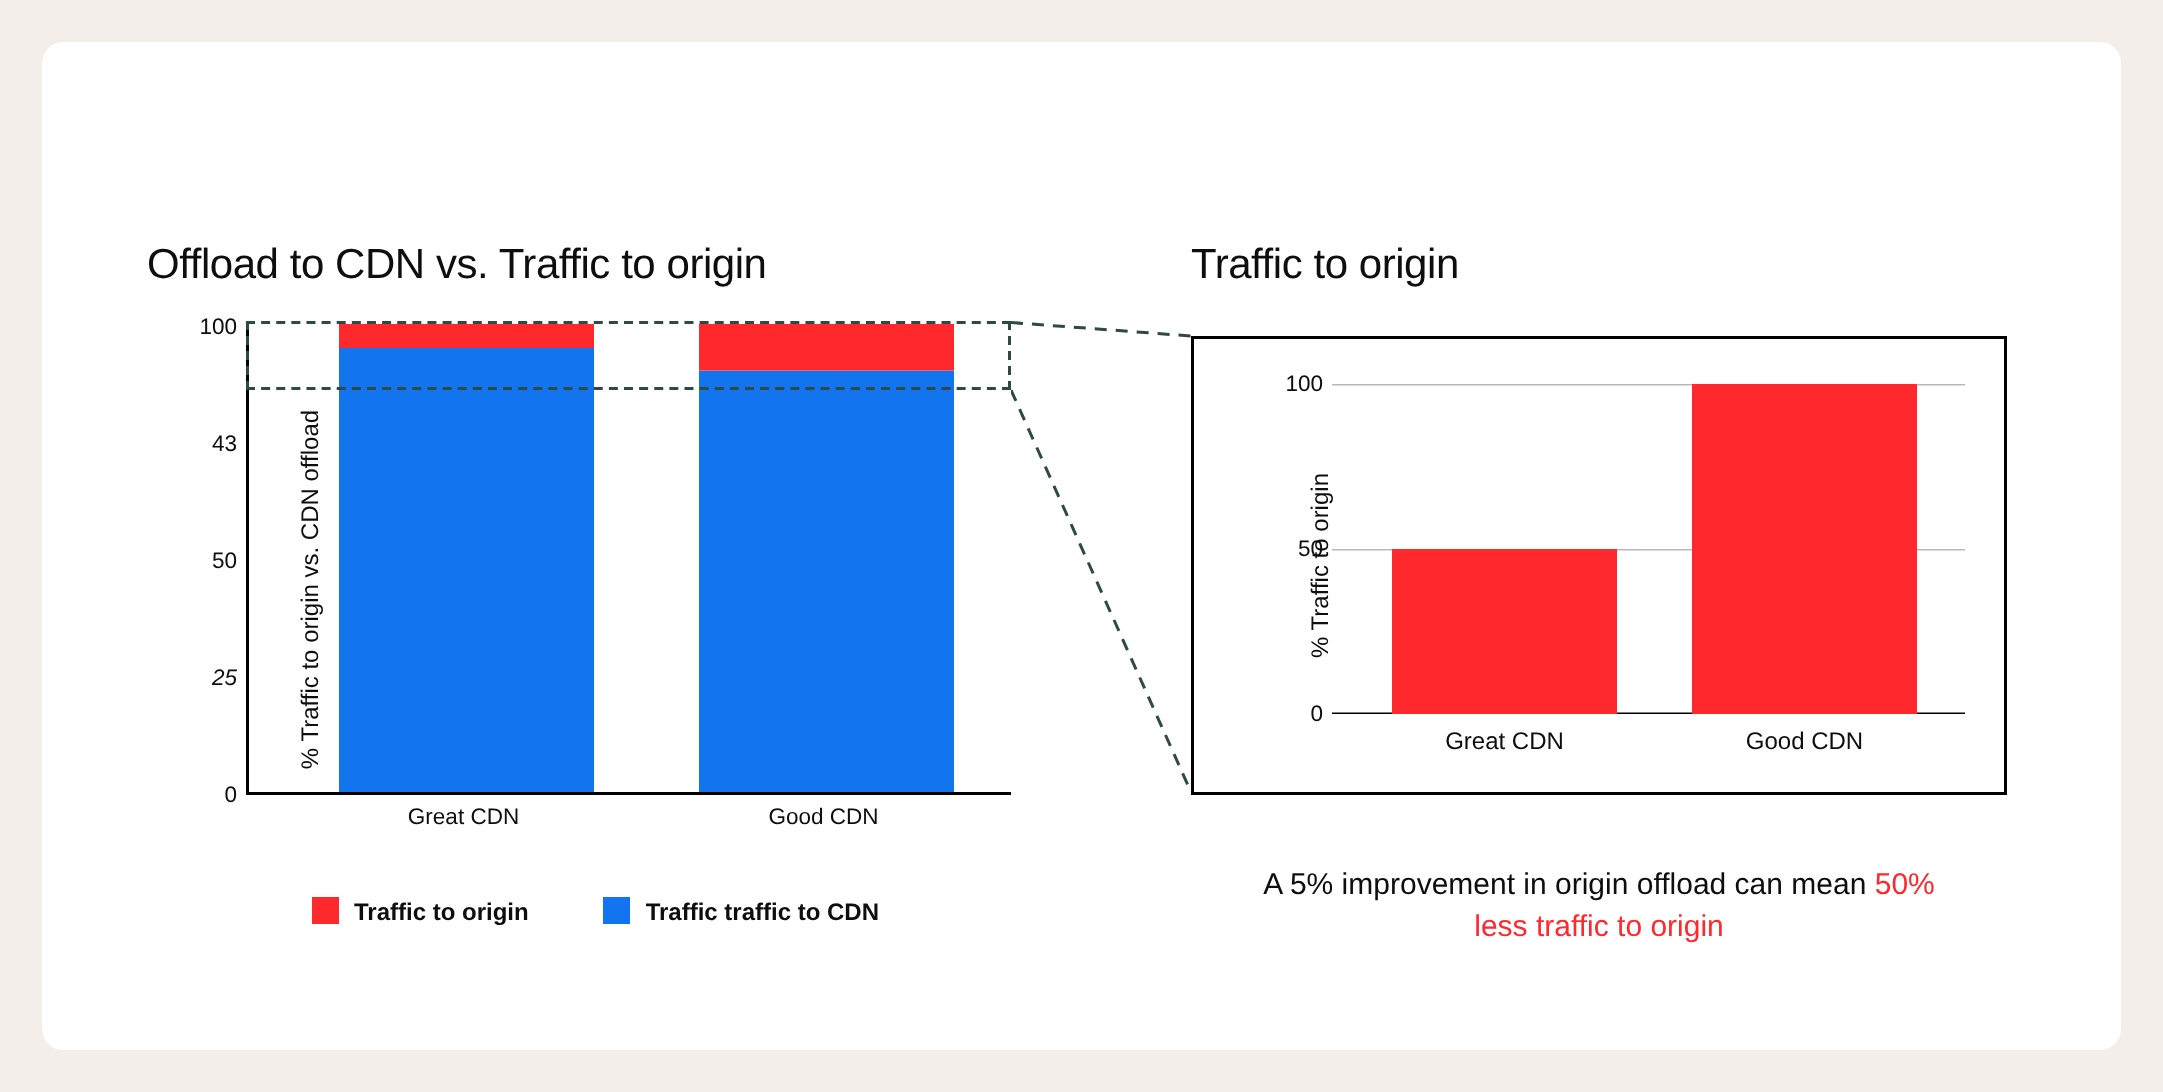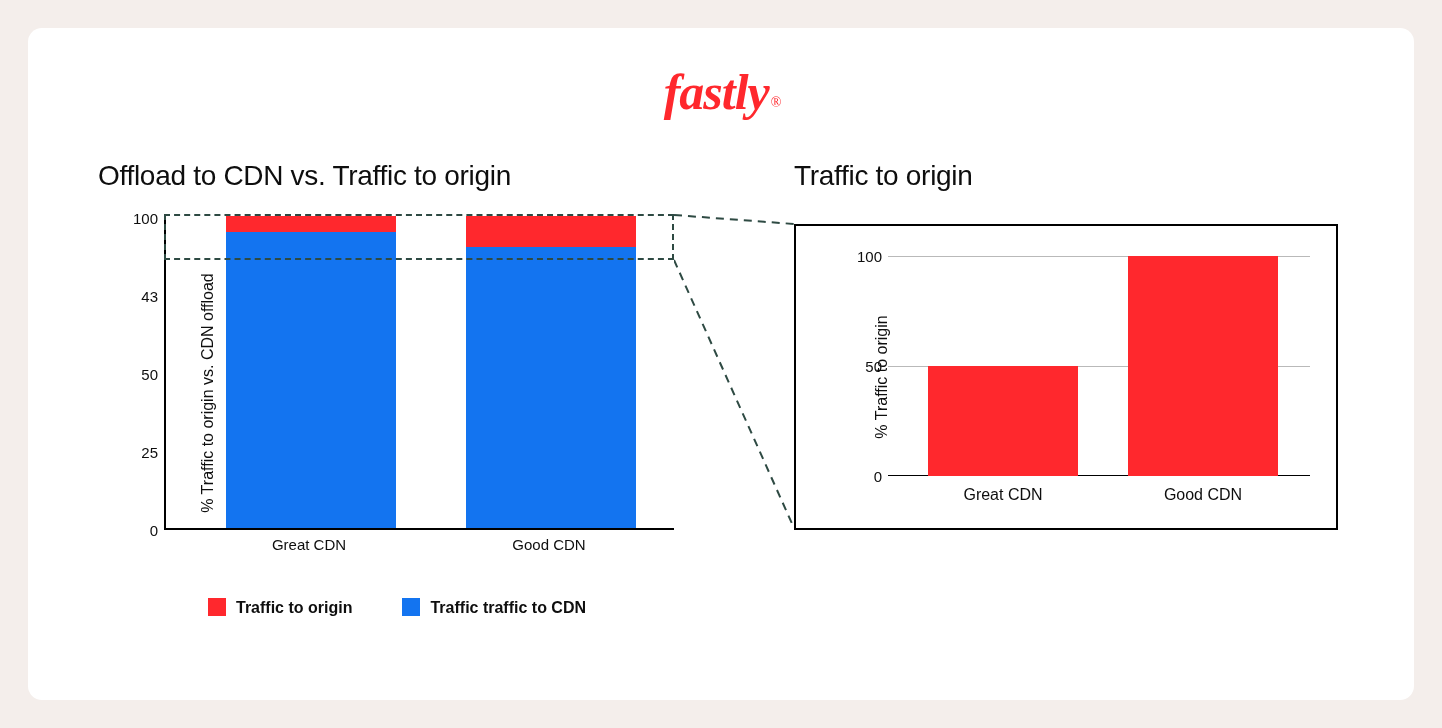--- a/index.html
+++ b/index.html
@@ -223,34 +223,29 @@
     stroke-width:2;
     stroke-dasharray:8 6;
     fill:none;
   }
 </style>
 </head>
 <body>
 
 <div class="card">
 
-  <div class="logo">
-    <span class="logo-text">
-      <span>fastly</span><span class="dot-reg">®</span>
-    </span>
-  </div>
 
   <div class="title-left">Offload to CDN vs. Traffic to origin</div>
   <div class="title-right">Traffic to origin</div>
 
   <div class="chart-left">
     <div class="ylabel-left">% Traffic to origin vs. CDN offload</div>
 
     <div class="tick y" style="top:312px;">0</div>
-    <div class="tick y" style="top:234px;">25</div>
+    <div class="tick y" style="top:234px;font-style:italic;">25</div>
     <div class="tick y" style="top:156px;">50</div>
     <div class="tick y" style="top:78px;">43</div>
     <div class="tick y" style="top:0px;">100</div>
 
     <div class="plot-left">
 
       <div class="bar blue" style="left:60px;width:170px;height:296px;"></div>
       <div class="bar red" style="left:60px;width:170px;bottom:296px;height:16px;"></div>
 
       <div class="bar blue" style="left:300px;width:170px;height:281px;"></div>
@@ -290,14 +285,17 @@
       <div class="baseline"></div>
 
       <div class="bar red" style="left:40px;width:150px;height:110px;"></div>
       <div class="bar red" style="left:240px;width:150px;height:220px;"></div>
     </div>
 
     <div class="xcat-r" style="left:207px;">Great CDN</div>
     <div class="xcat-r" style="left:407px;">Good CDN</div>
   </div>
 
+  <div class="caption">
+    <span>A 5% improvement in origin offload can mean </span><span class="hl">50% less traffic to origin</span>
+  </div>
 
 </div>
 
 </body></html>

